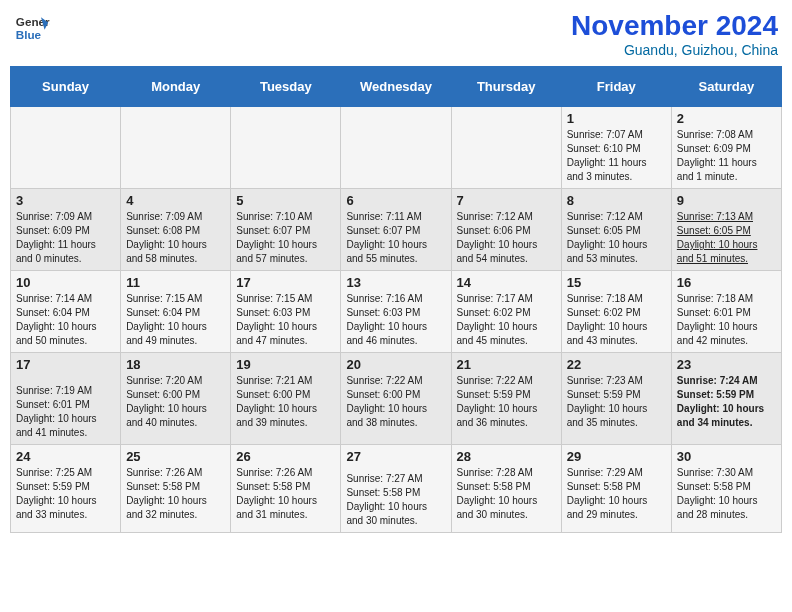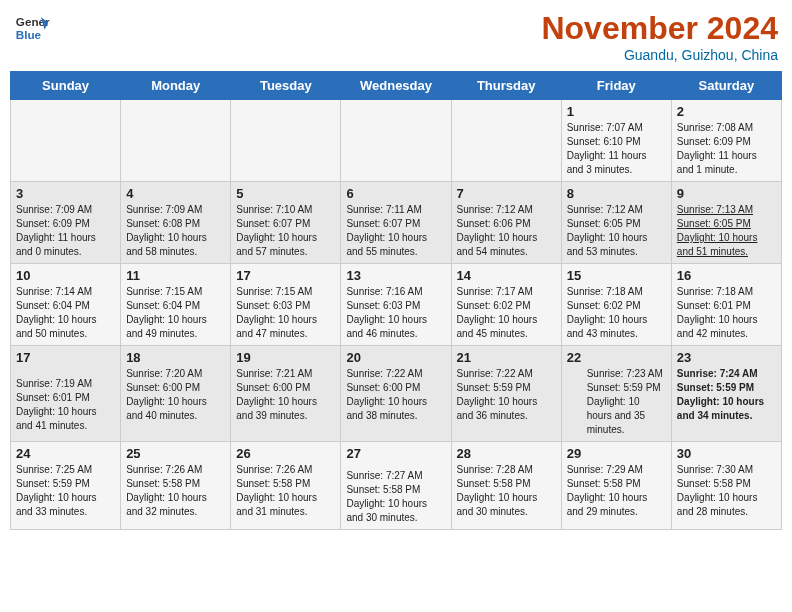--- a/index.html
+++ b/index.html
@@ -24,37 +24,37 @@
     }
     .logo-icon {
       width: 36px;
       height: 36px;
       margin-right: 2px;
     }
     .title-section {
       text-align: right;
     }
     .month-title {
-      font-size: 32px;
+      font-size: 28px;
       font-weight: bold;
-      color: #c2410c;
+      color: #1d4ed8;
     }
     .location {
       font-size: 14px;
       color: #0369a1;
     }
     table {
       width: 100%;
       border-collapse: collapse;
       table-layout: fixed;
     }
     thead tr th {
       background-color: #2b6fba;
       color: #fff;
-      padding: 6px 4px;
+      padding: 12px 4px;
       font-size: 13px;
       font-weight: bold;
       border: 1px solid #2b6fba;
     }
     tbody tr td {
       border: 1px solid #ccc;
       vertical-align: top;
       padding: 4px 5px;
       font-size: 10.5px;
       color: #222;
@@ -244,21 +244,21 @@
 Daylight: 10 hours and 38 minutes.</div>
         </td>
         <td>
           <span class="day-num">21</span>
           <div class="day-info" style="white-space: pre-line;">Sunrise: 7:22 AM
 Sunset: 5:59 PM
 Daylight: 10 hours and 36 minutes.</div>
         </td>
         <td>
           <span class="day-num">22</span>
-          <div class="day-info" style="white-space: pre-line; margin-left: 20px;">Sunrise: 7:23 AM
+          <div class="day-info" style="white-space: pre-line;">Sunrise: 7:23 AM
 Sunset: 5:59 PM
 Daylight: 10 hours and 35 minutes.</div>
         </td>
         <td>
           <span class="day-num">23</span>
           <div class="day-info" style="white-space: pre-line; font-weight: bold;">Sunrise: 7:24 AM
 Sunset: 5:59 PM
 Daylight: 10 hours and 34 minutes.</div>
         </td>
       </tr>

